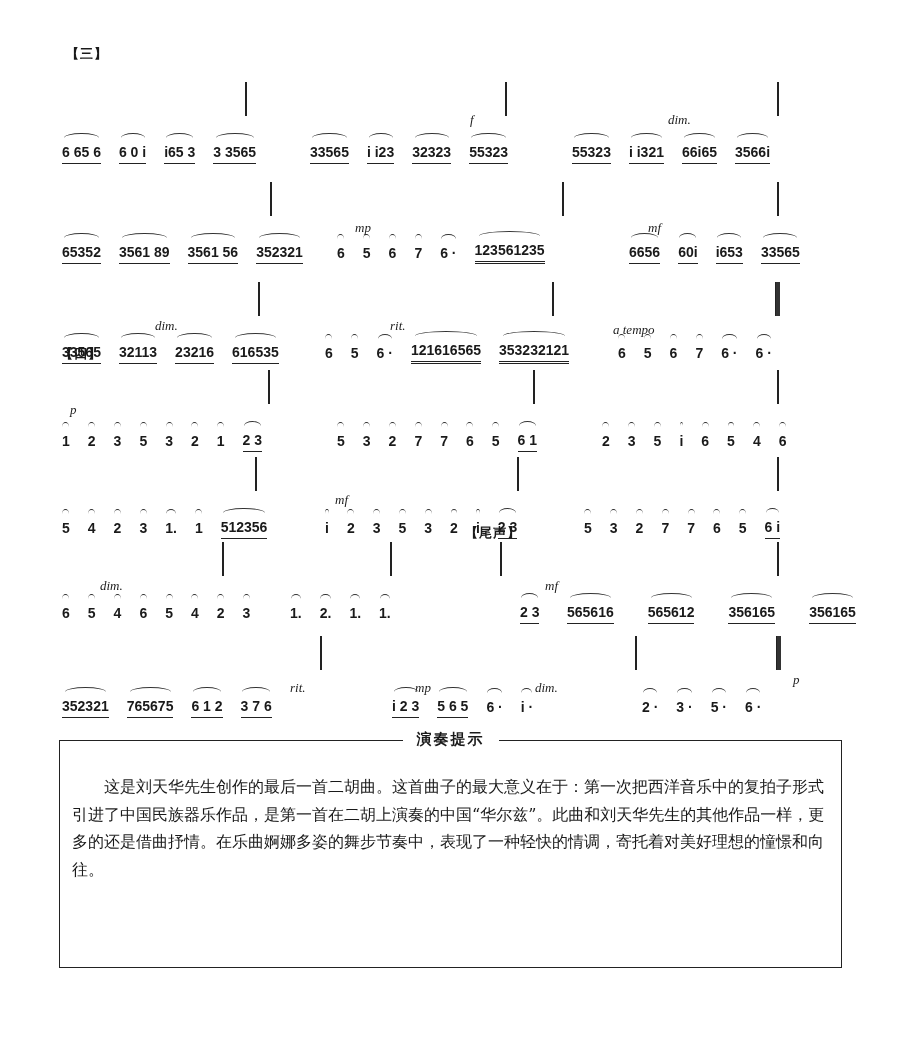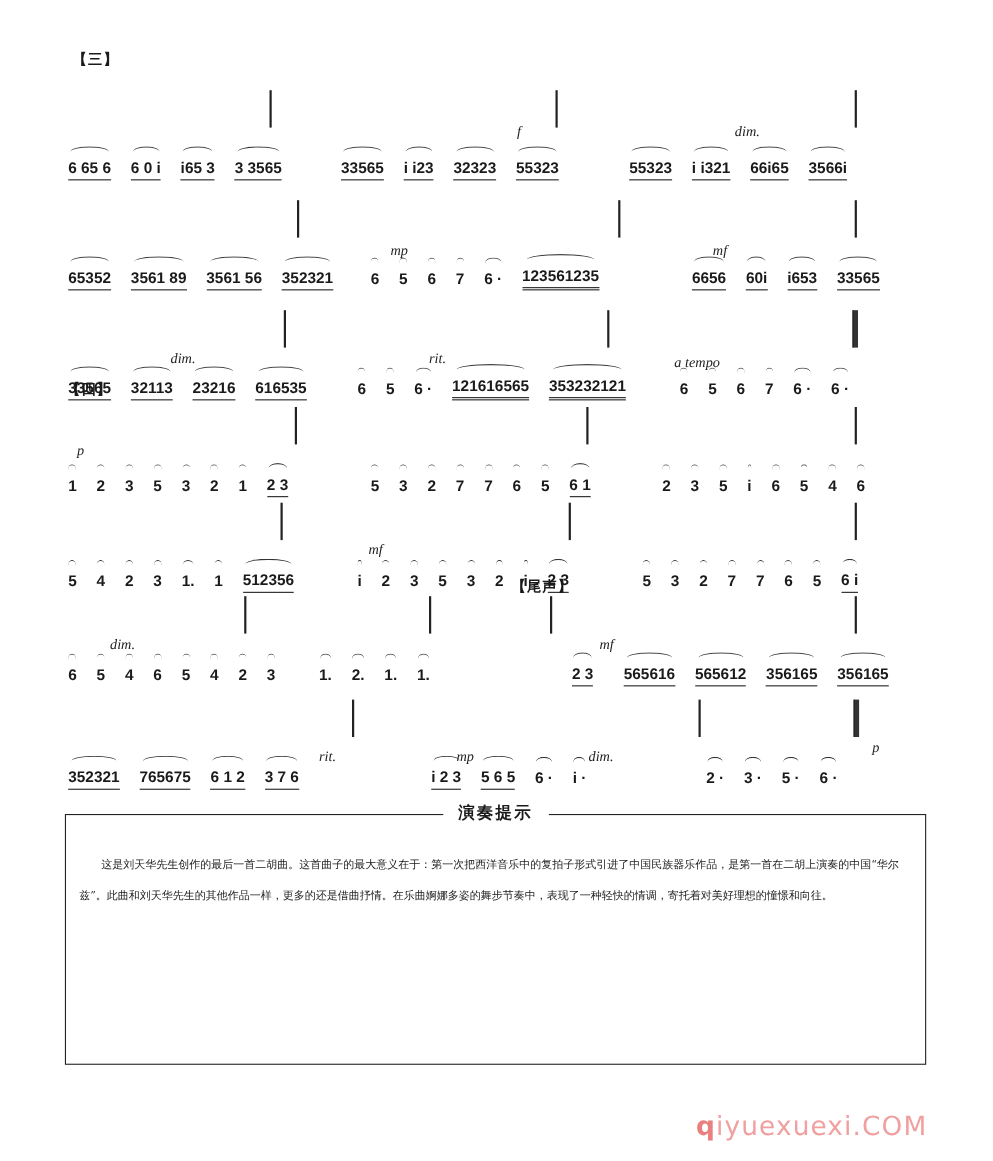--- a/index.html
+++ b/index.html
@@ -39,21 +39,21 @@
     position: absolute; left: 59px; top: 740px; width: 783px; height: 228px;
     border: 1.5px solid #222; box-sizing: border-box;
   }
   .tips-title {
     position: absolute; top: -11px; left: 50%; transform: translateX(-50%);
     background: #fff; padding: 0 14px; font-family: "DejaVu Sans", sans-serif;
     font-size: 15px; font-weight: bold; letter-spacing: 2px;
   }
   .tips-body {
     position: absolute; left: 12px; right: 14px; top: 32px;
-    font-family: "DejaVu Serif", "Liberation Serif", serif; font-size: 10px;
+    font-family: "DejaVu Serif", "Liberation Serif", serif; font-size: 16px;
     line-height: 27.5px; text-indent: 2em; color: #1a1a1a;
   }
   .tips-body p { margin: 0; }
   .watermark {
     position: absolute; right: 60px; top: 1010px; font-family: "DejaVu Sans", sans-serif;
     font-size: 24px; color: #f0a0a0; letter-spacing: 1px;
   }
   .watermark .q { font-weight: bold; color: #e88080; }
 </style>
 </head>
@@ -230,21 +230,21 @@
         </div>
         <div class="measure" style="left: 228px;">
           <span class="note-group plain">1.</span>
           <span class="note-group plain">2.</span>
           <span class="note-group plain">1.</span>
           <span class="note-group plain">1.</span>
         </div>
         <div class="measure" style="left: 458px;">
           <span class="note-group">2 3</span>
         </div>
-        <div class="measure" style="left: 505px;">
+        <div class="measure" style="left: 505px; gap: 16px;">
           <span class="note-group">565616</span>
           <span class="note-group">565612</span>
           <span class="note-group">356165</span>
           <span class="note-group">356165</span>
         </div>
         <div class="barline" style="left: 160px;"></div>
         <div class="barline" style="left: 328px;"></div>
         <div class="barline" style="left: 438px;"></div>
         <div class="barline" style="left: 715px;"></div>
       </div>
@@ -279,14 +279,13 @@
       <div class="dyn" style="left: 793px; top: 672px;">p</div>
     </div>
 
   <div class="tips-box">
     <div class="tips-title">演奏提示</div>
     <div class="tips-body">
       <p>这是刘天华先生创作的最后一首二胡曲。这首曲子的最大意义在于：第一次把西洋音乐中的复拍子形式引进了中国民族器乐作品，是第一首在二胡上演奏的中国“华尔兹”。此曲和刘天华先生的其他作品一样，更多的还是借曲抒情。在乐曲婀娜多姿的舞步节奏中，表现了一种轻快的情调，寄托着对美好理想的憧憬和向往。</p>
     </div>
   </div>
 
-  <div class="watermark"><span class="q">q</span><span>iyuexuexi.COM</span></div>
 </div>
 
 </body></html>

